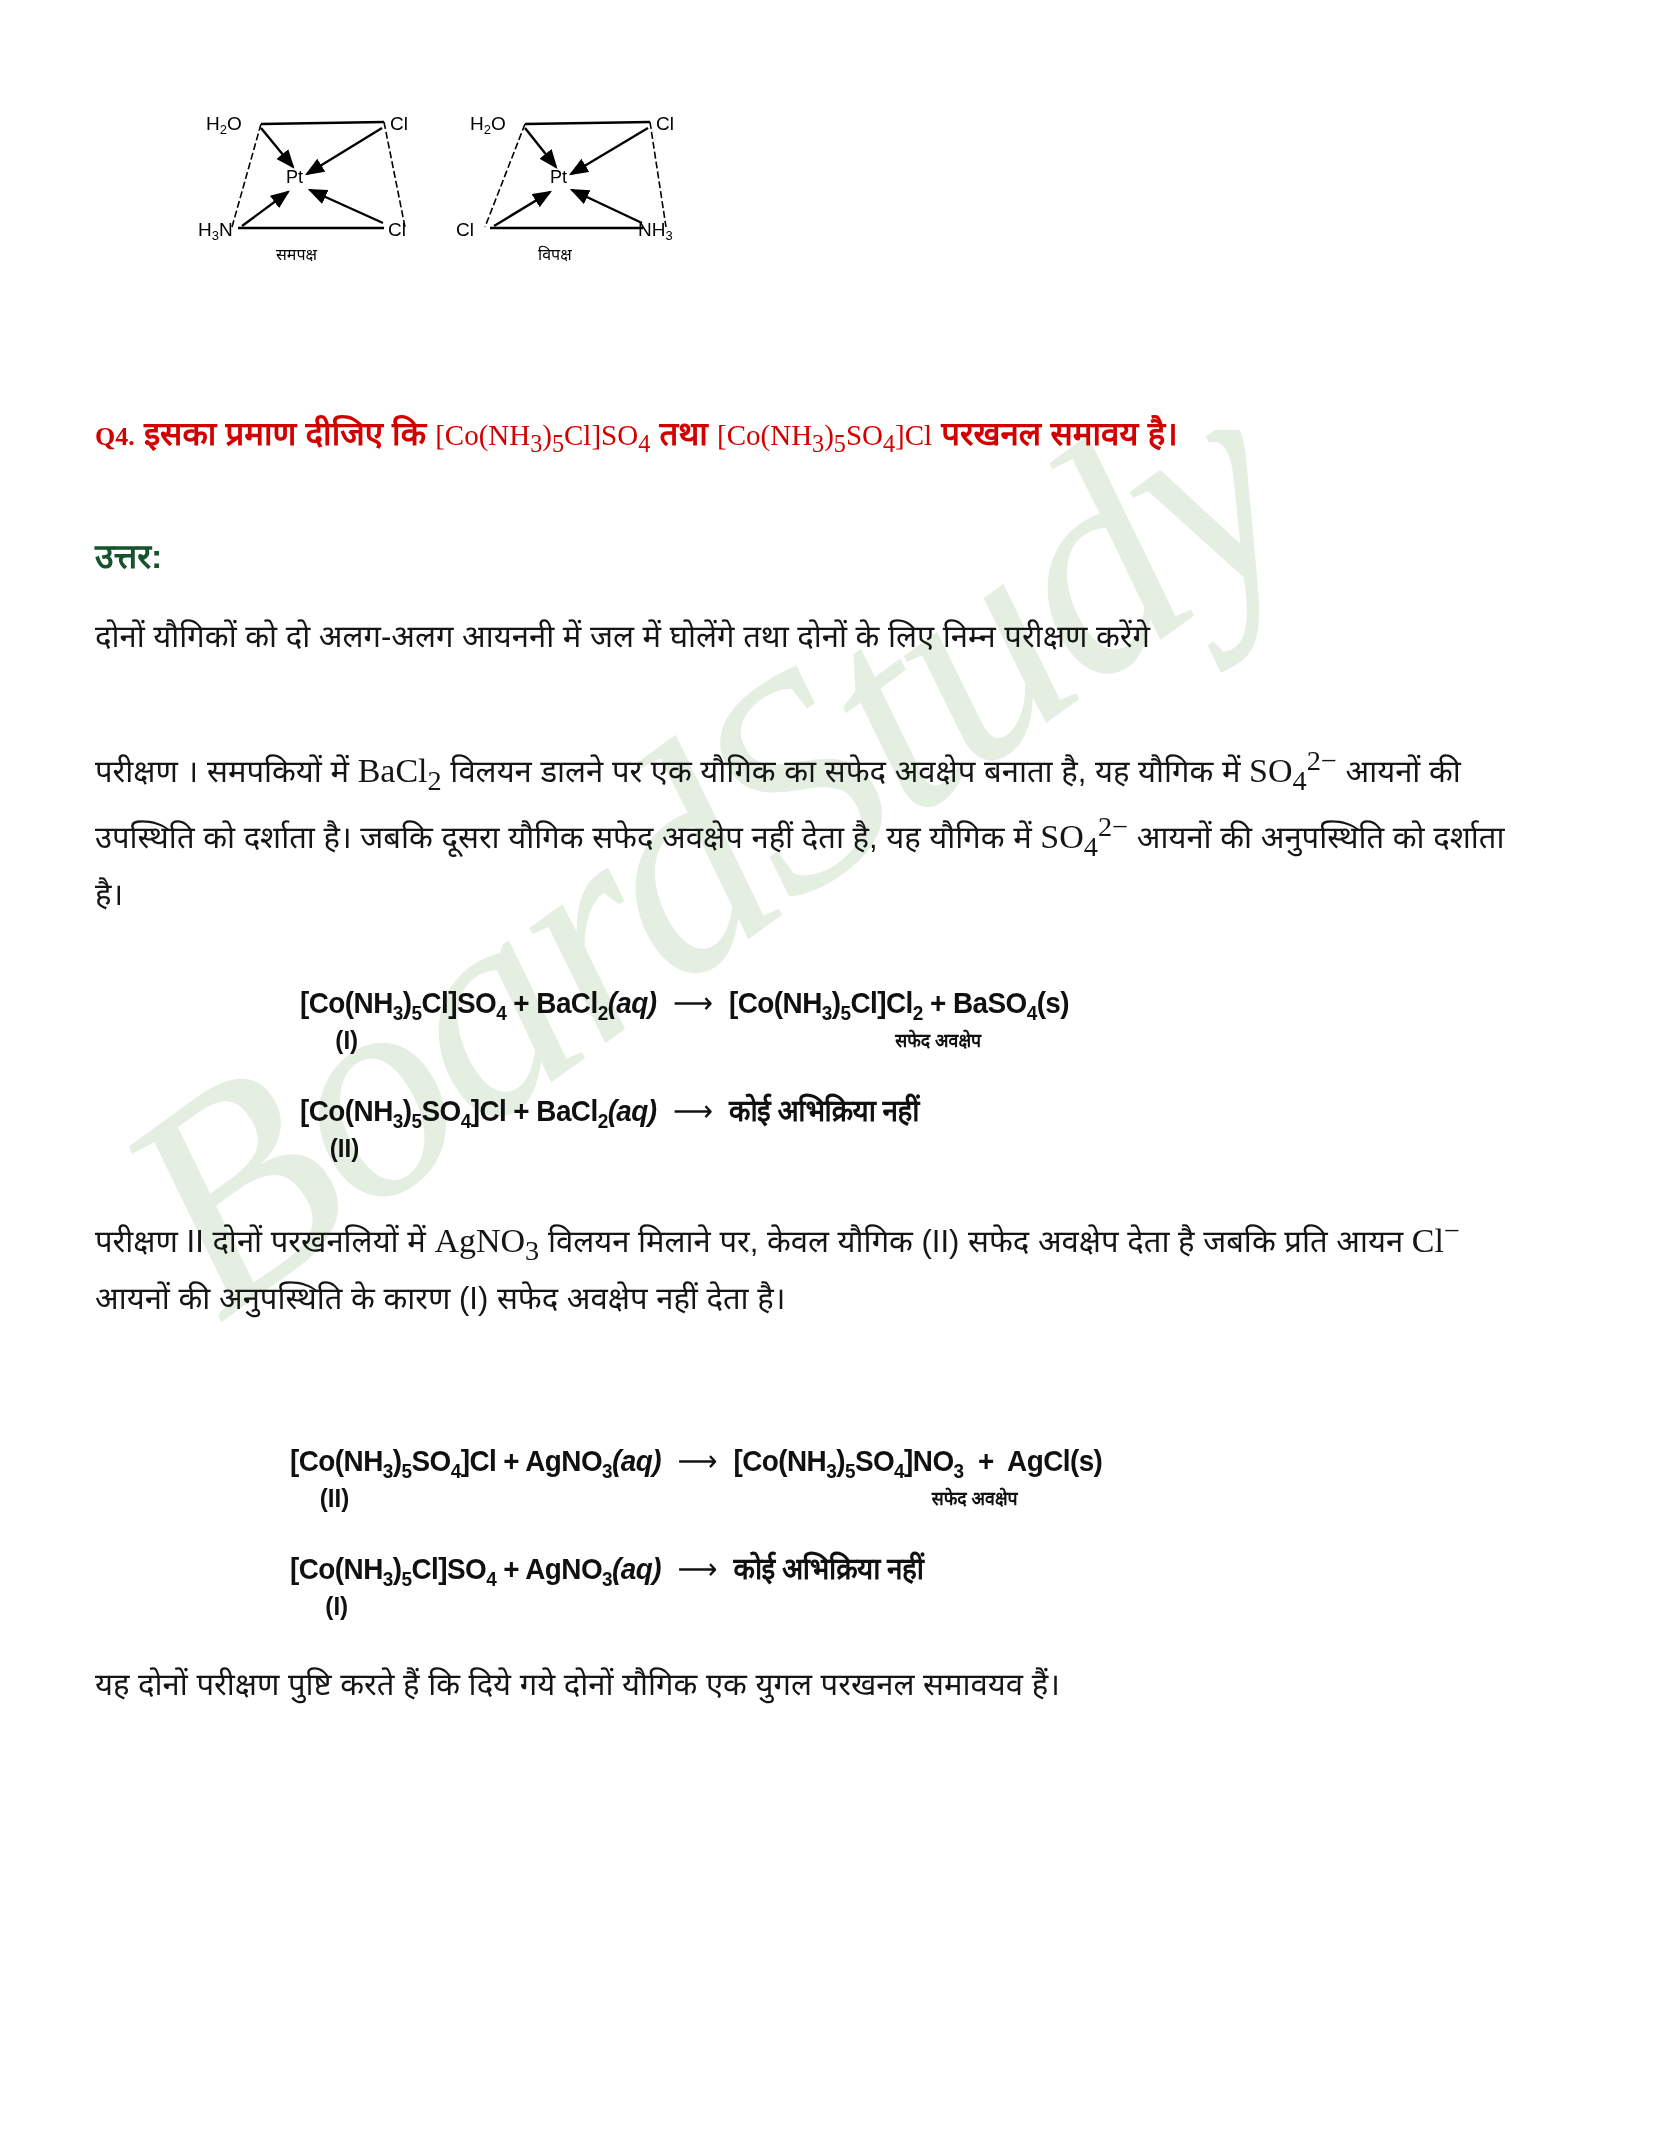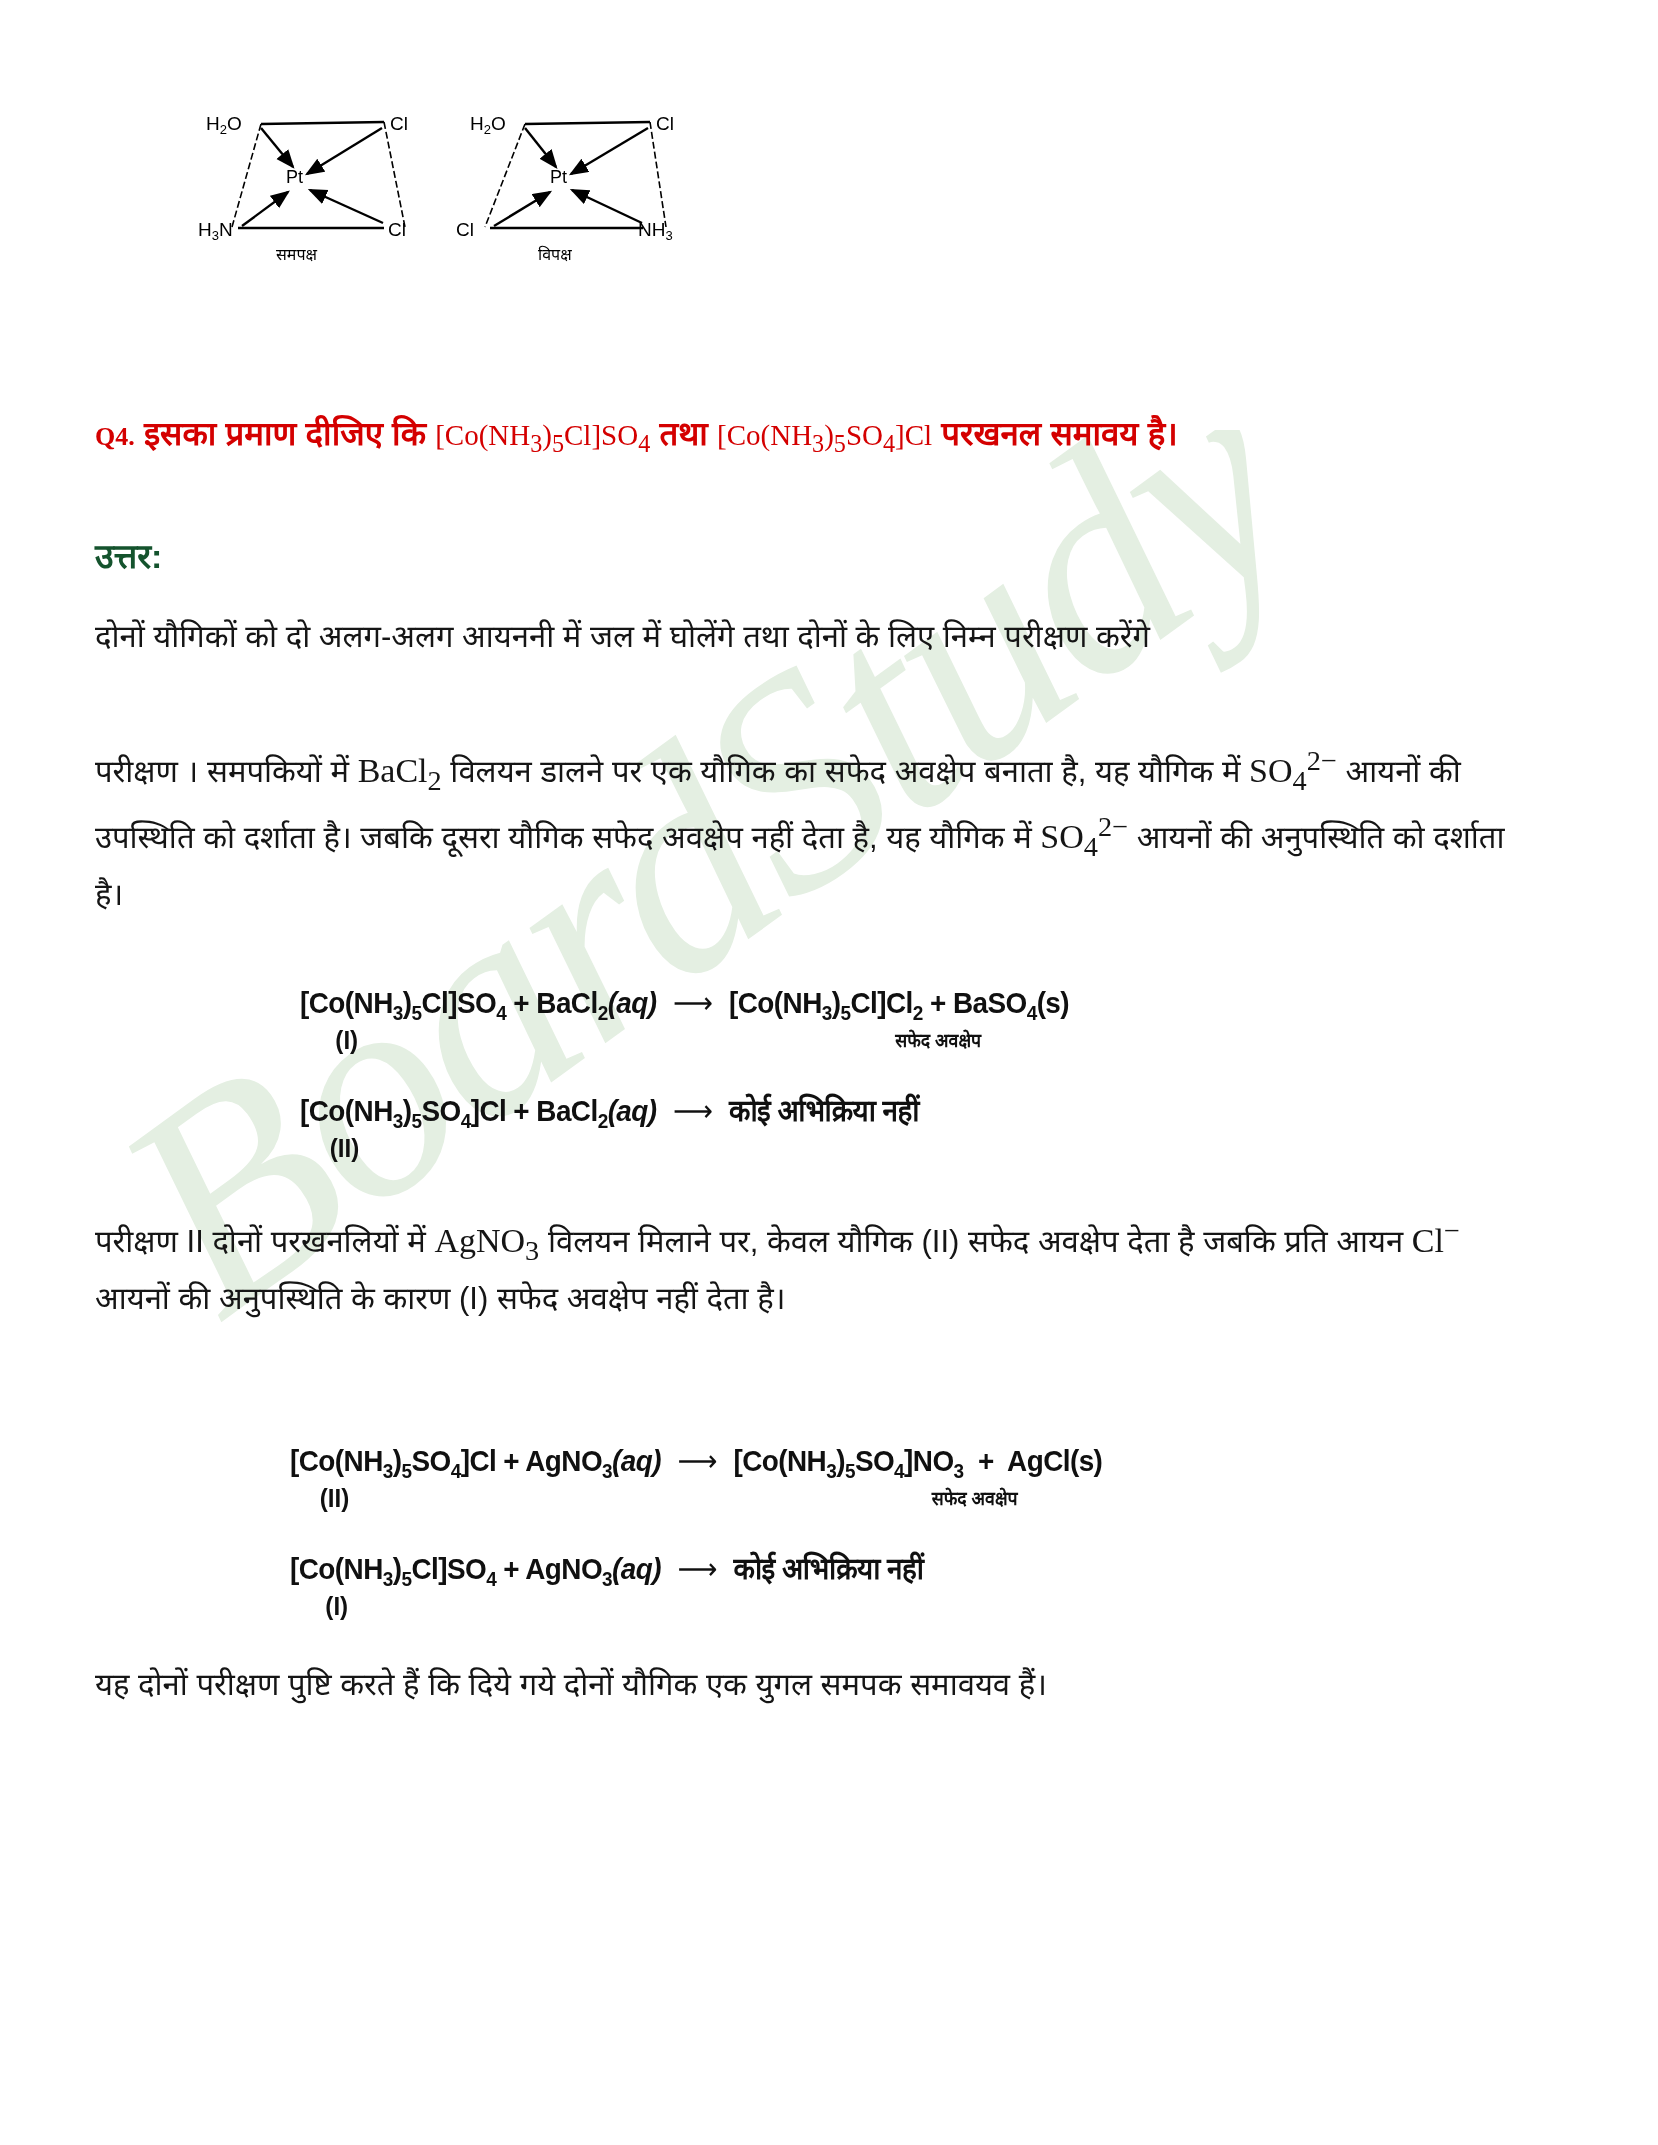--- a/index.html
+++ b/index.html
@@ -254,16 +254,16 @@
       <div class="eqrow">
         <span>[Co(NH<sub>3</sub>)<sub>5</sub>Cl]SO<sub>4</sub> + AgNO<sub>3</sub><span class="aq">(aq)</span></span>
         <span class="arrow">⟶</span>
         <span class="hin">कोई अभिक्रिया नहीं</span>
       </div>
       <div style="position:relative;height:26px;">
         <span class="undertag rn-i">(I)</span>
       </div>
     </div>
 
-    <div class="para p4">यह दोनों परीक्षण पुष्टि करते हैं कि दिये गये दोनों यौगिक एक युगल समपक समावयव हैं।</div>
+    <div class="para p4">यह दोनों परीक्षण पुष्टि करते हैं कि दिये गये दोनों यौगिक एक युगल परखनल समावयव हैं।</div>
 
   </div>
 </div>
 
 </body></html>

